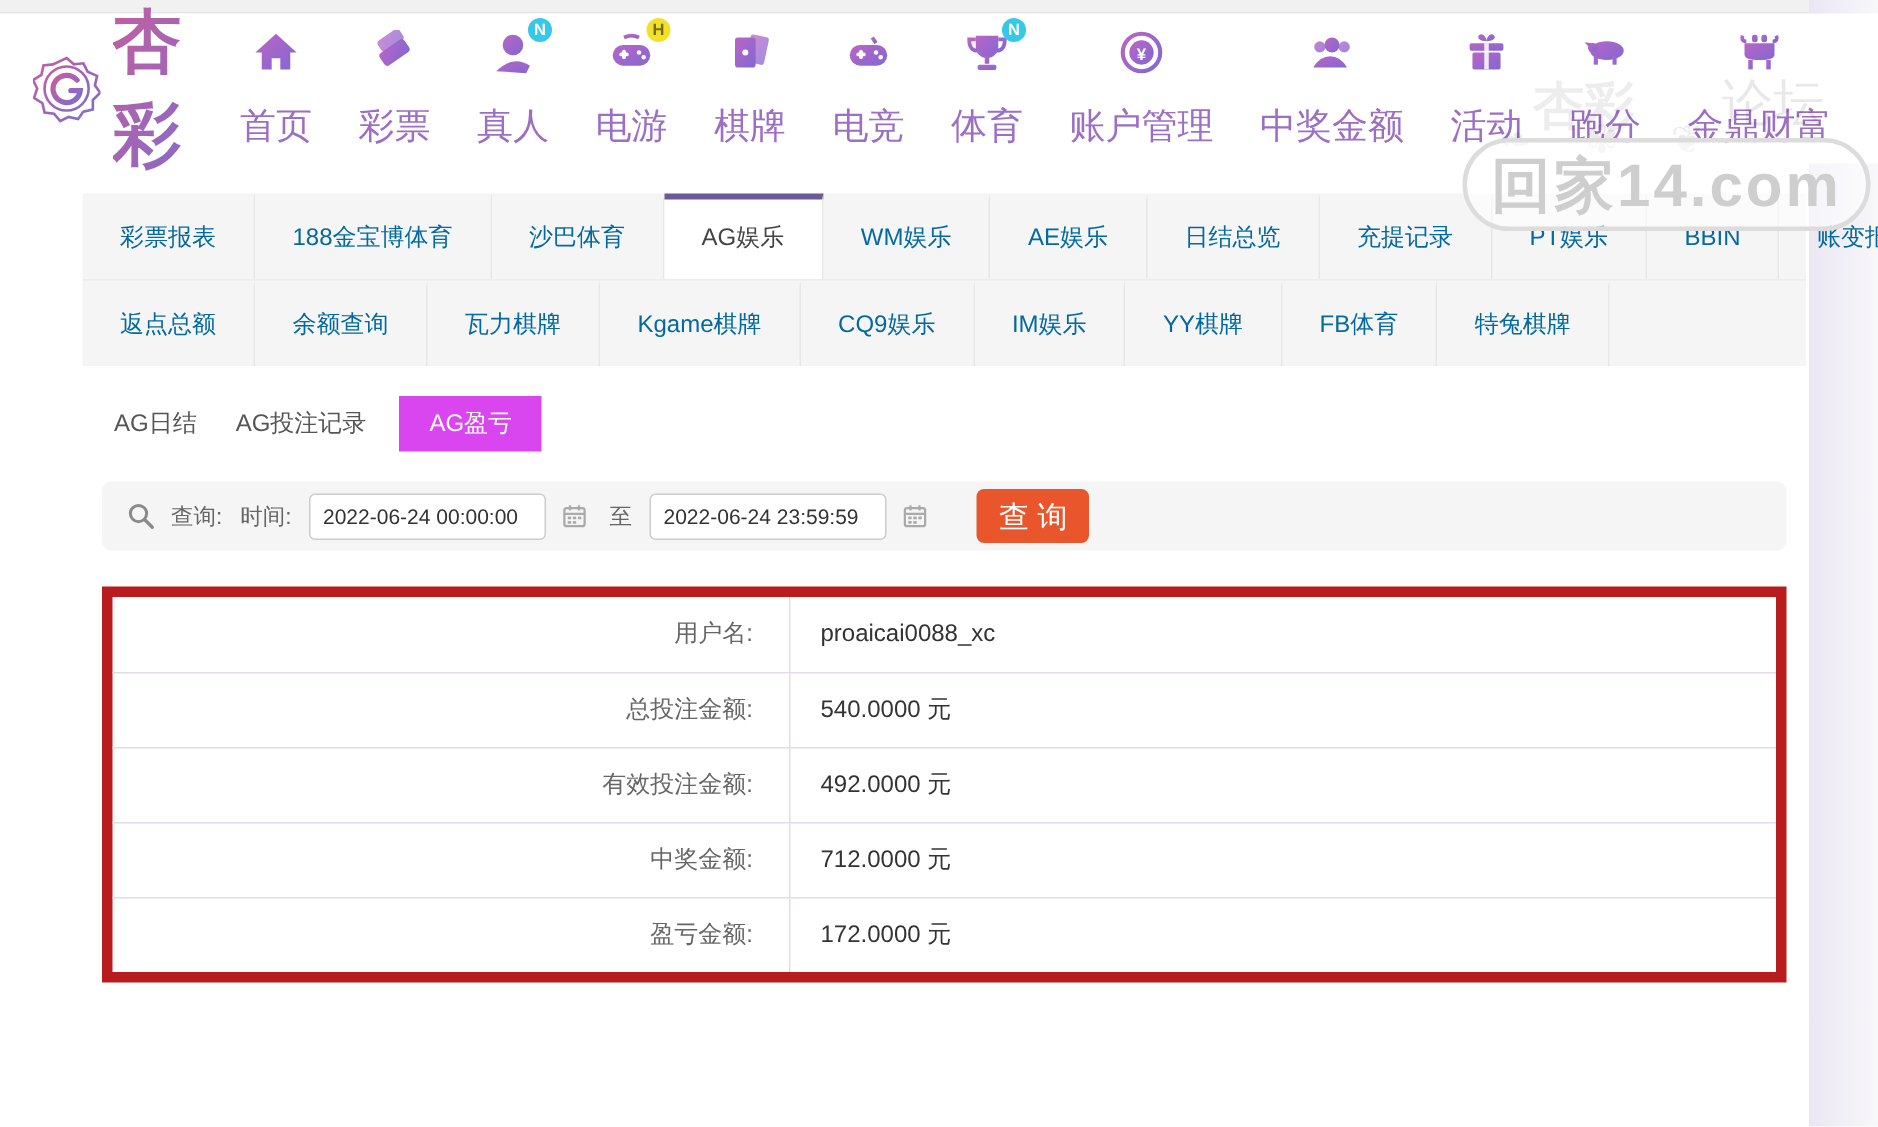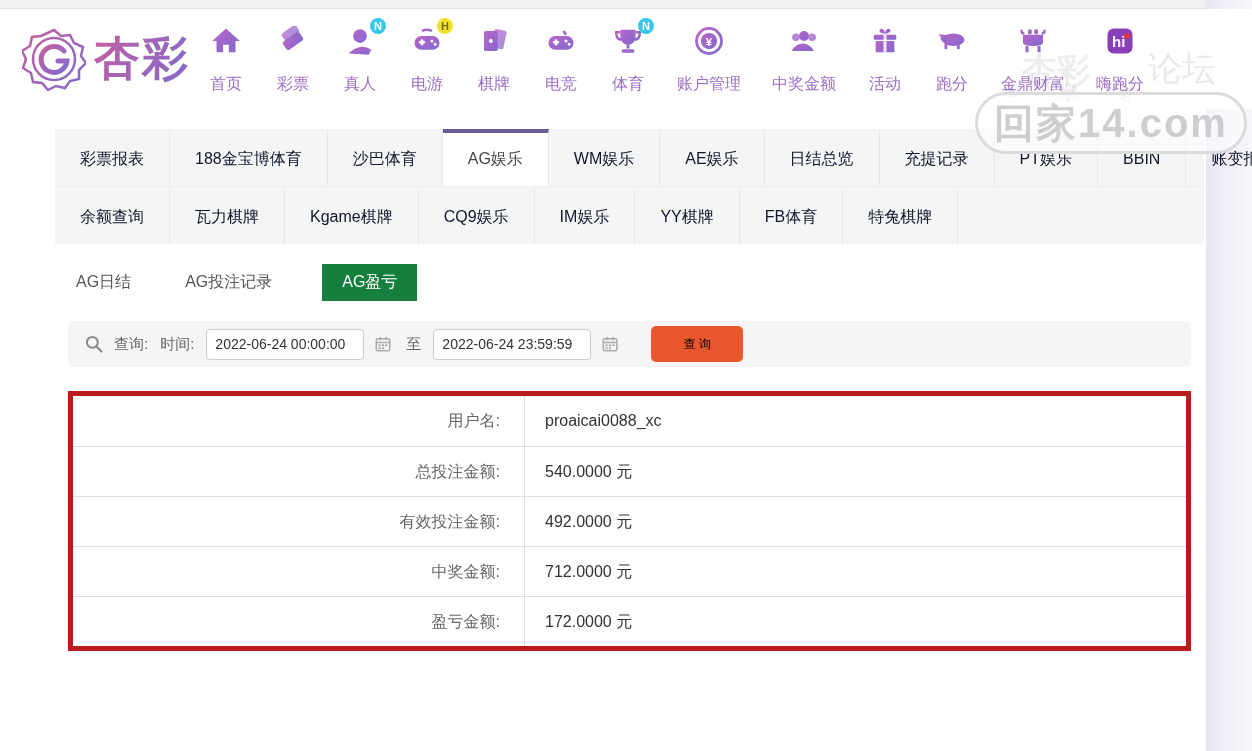--- a/index.html
+++ b/index.html
@@ -14,61 +14,61 @@
   .logo { display:flex; align-items:center; margin-right:18px; }
   .logo-emblem { width:64px; height:64px; margin-right:8px; }
   .logo-text { font-size:46px; font-weight:bold;
     background:linear-gradient(120deg,#c45f9f,#7e6cce);
     -webkit-background-clip:text; background-clip:text; color:#9a67c0;
     -webkit-text-fill-color:transparent; letter-spacing:2px; }
   .nav { display:flex; align-items:flex-end; gap:31px; }
   .nav-item { display:flex; flex-direction:column; align-items:center; cursor:pointer; position:relative; }
   .nav-ico { width:36px; height:34px; position:relative; display:flex; align-items:center; justify-content:center; }
   .nav-ico svg { width:32px; height:30px; }
-  .nav-label { font-size:16px; color:#9d6fc4; margin-top:16px; white-space:nowrap; }
+  .nav-label { font-size:24px; color:#9d6fc4; margin-top:16px; white-space:nowrap; }
   .badge { position:absolute; top:-6px; right:-8px; width:16px; height:16px; border-radius:50%;
     font-size:11px; font-weight:bold; color:#fff; display:flex; align-items:center; justify-content:center; }
   .badge.cyan { background:#35c8e8; }
   .badge.yellow { background:#f2e12c; color:#7a6a00; }
 
   
   .watermark { position:absolute; z-index:5; pointer-events:none; color:#d6d6d6; }
   .wm-pill { left:975px; top:92px; width:272px; height:62px; border:3px solid #dcdcdc;
     border-radius:34px; background:rgba(255,255,255,0.55); display:flex; align-items:center;
     justify-content:center; font-size:40px; font-weight:bold; color:#cecece; letter-spacing:2px; }
   .wm-left { left:1022px; top:48px; font-size:34px; color:rgba(0,0,0,0.07); font-weight:bold; }
   .wm-right { left:1148px; top:46px; font-size:34px; color:rgba(0,0,0,0.09); font-weight:normal; }
   .wm-orn { left:1000px; top:78px; font-size:26px; color:rgba(0,0,0,0.08); letter-spacing:14px; }
 
   
   .tabbar { margin:20px 0 0 55px; width:1149px; background:#f5f5f5; position:relative; z-index:1; }
   .tabrow { display:flex; }
   .tabrow.first { border-bottom:1px solid #ececec; }
-  .tab { height:57px; line-height:52px; padding:0 25px; font-size:16px; color:#0f172a;
+  .tab { height:57px; line-height:52px; padding:0 25px; font-size:16px; color:#0369a1;
     border-top:4px solid transparent; border-right:1px solid #e7e7e7; cursor:pointer; white-space:nowrap; }
   .tab.active { background:#fff; border-top-color:#6a5b95; color:#444; }
 
   
-  .subtabs { margin:20px 0 0 72px; display:flex; align-items:center; gap:46px; position:relative; z-index:1; }
+  .subtabs { margin:20px 0 0 72px; display:flex; align-items:center; gap:18px; position:relative; z-index:1; }
   .subtab { font-size:16px; color:#555; padding:8px 4px; cursor:pointer; }
-  .subtab.active { background:#15803d; color:#fff; padding:8px 20px; }
+  .subtab.active { background:#d946ef; color:#fff; padding:8px 20px; }
 
   
   .querybar { margin:20px 0 0 68px; width:1123px; height:46px; background:#f5f5f5; border-radius:6px;
     display:flex; align-items:center; padding-left:14px; gap:8px; position:relative; z-index:1; }
   .q-label { font-size:15px; color:#666; margin-right:4px; }
   .q-input { width:158px; height:31px; border:1px solid #ccc; border-radius:4px; background:#fff;
     font-size:14px; color:#333; padding:0 8px; font-family:"Liberation Sans",sans-serif; }
   .cal-ico { width:18px; height:18px; margin:0 2px; }
   .q-to { font-size:15px; color:#666; margin:0 4px; }
-  .q-btn { margin-left:22px; width:92px; height:36px; background:#e9562c; border:none; border-radius:5px;
-    color:#000000; font-size:12px; cursor:pointer; font-family:"Liberation Sans",sans-serif; }
-
-  
-  .report { margin:24px 0 0 68px; width:1123px; border:5px solid #b91c1c; position:relative; z-index:1; }
+  .q-btn { margin-left:22px; width:75px; height:36px; background:#e9562c; border:none; border-radius:5px;
+    color:#ffffff; font-size:20px; cursor:pointer; font-family:"Liberation Sans",sans-serif; }
+
+  
+  .report { margin:24px 0 0 68px; width:1123px; border:7px solid #b91c1c; position:relative; z-index:1; }
   .r-row { display:flex; height:50px; }
   .r-row + .r-row { border-top:1px solid #e3dbe6; }
   .r-label { width:452px; border-right:1px solid #e3dbe6; text-align:right; padding-right:24px;
     font-size:16px; color:#666; line-height:49px; }
   .r-value { flex:1; padding-left:20px; font-size:16px; color:#333; line-height:49px; }
 </style>
 </head>
 <body>
 
 <svg width="0" height="0" style="position:absolute">
@@ -260,20 +260,21 @@
     <div class="tab">WM娱乐</div>
     <div class="tab">AE娱乐</div>
     <div class="tab">日结总览</div>
     <div class="tab">充提记录</div>
     <div class="tab">PT娱乐</div>
     <div class="tab">BBIN</div>
     <div class="tab">账变报表</div>
 
   </div>
   <div class="tabrow">
+    <div class="tab">返点总额</div>
     <div class="tab">余额查询</div>
     <div class="tab">瓦力棋牌</div>
     <div class="tab">Kgame棋牌</div>
     <div class="tab">CQ9娱乐</div>
     <div class="tab">IM娱乐</div>
     <div class="tab">YY棋牌</div>
     <div class="tab">FB体育</div>
     <div class="tab">特兔棋牌</div>
   </div>
 </div>

